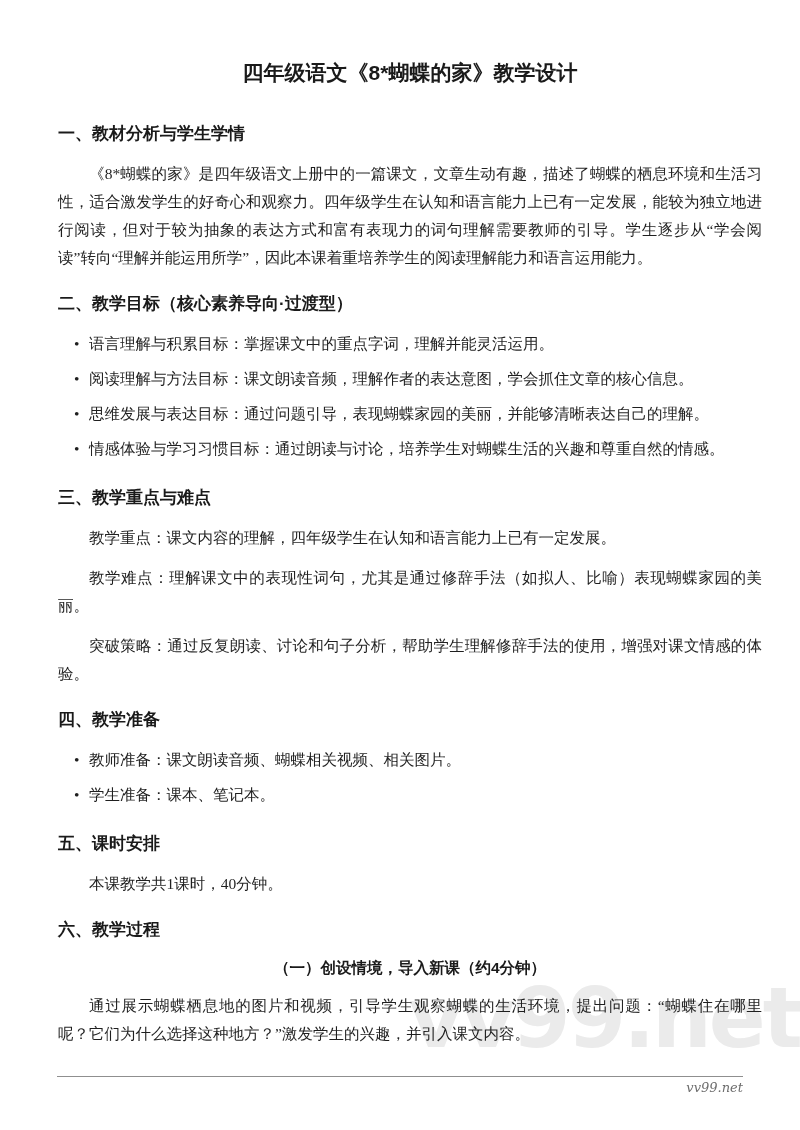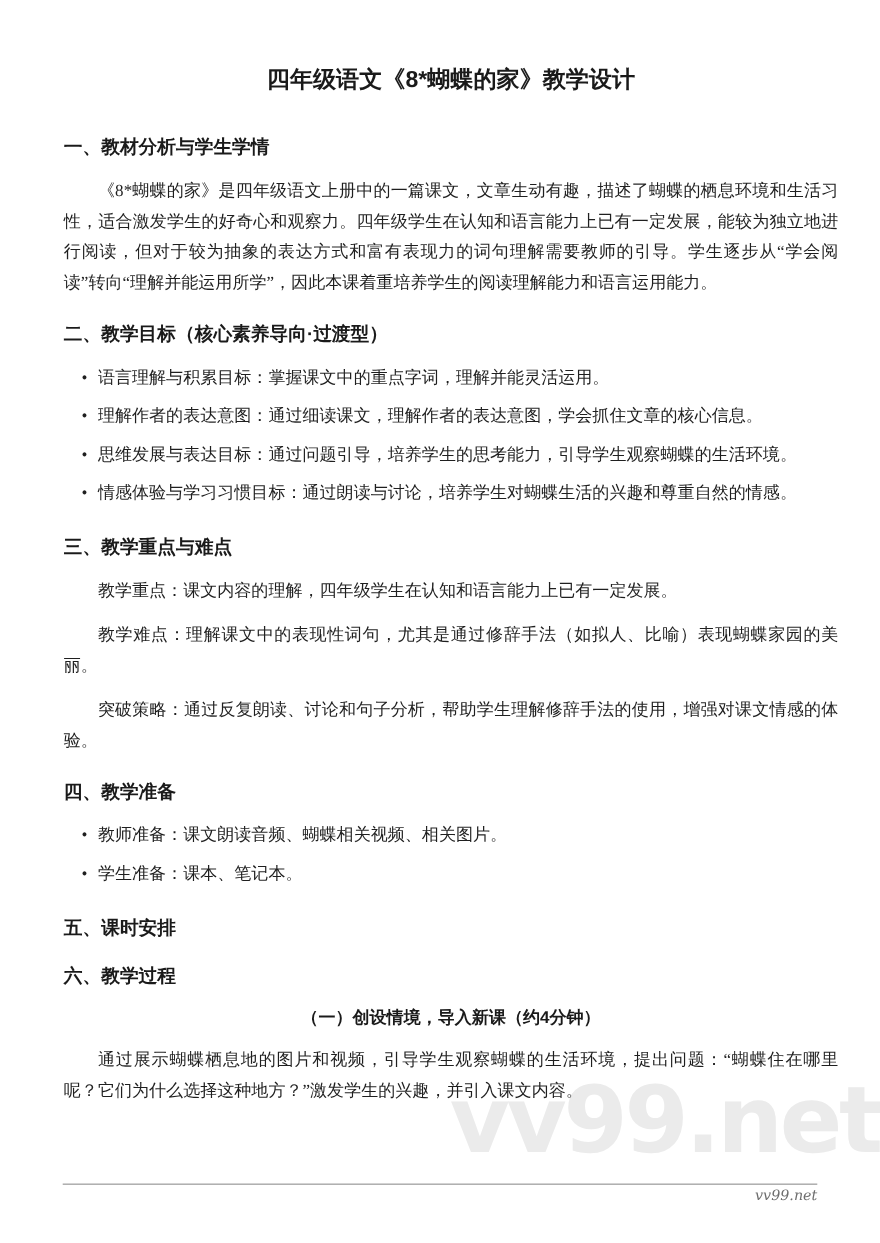--- a/index.html
+++ b/index.html
@@ -117,37 +117,38 @@
   <div class="content">
 
     <h1 class="doc-title">四年级语文《8*蝴蝶的家》教学设计</h1>
 
     <h2 class="sec-heading">一、教材分析与学生学情</h2>
     <p class="body-para">《8*蝴蝶的家》是四年级语文上册中的一篇课文，文章生动有趣，描述了蝴蝶的栖息环境和生活习性，适合激发学生的好奇心和观察力。四年级学生在认知和语言能力上已有一定发展，能较为独立地进行阅读，但对于较为抽象的表达方式和富有表现力的词句理解需要教师的引导。学生逐步从“学会阅读”转向“理解并能运用所学”，因此本课着重培养学生的阅读理解能力和语言运用能力。</p>
 
     <h2 class="sec-heading tight">二、教学目标（核心素养导向·过渡型）</h2>
     <ul class="bullet-list">
       <li>语言理解与积累目标：掌握课文中的重点字词，理解并能灵活运用。</li>
-      <li>理解作者的表达意图：通过细读课文，理解作者的表达意图，学会抓住文章的核心信息。</li>
-      <li>思维发展与表达目标：通过问题引导，培养学生的思考能力，引导学生观察蝴蝶的生活环境。</li>
+      <li>阅读理解与方法目标：课文朗读音频，理解作者的表达意图，学会抓住文章的核心信息。</li>
+      <li>思维发展与表达目标：通过问题引导，表现蝴蝶家园的美丽，并能够清晰表达自己的理解。</li>
       <li>情感体验与学习习惯目标：通过朗读与讨论，培养学生对蝴蝶生活的兴趣和尊重自然的情感。</li>
     </ul>
 
     <h2 class="sec-heading">三、教学重点与难点</h2>
     <p class="body-para">教学重点：课文内容的理解，四年级学生在认知和语言能力上已有一定发展。</p>
     <p class="body-para">教学难点：理解课文中的表现性词句，尤其是通过修辞手法（如拟人、比喻）表现蝴蝶家园的美丽。</p>
     <p class="body-para">突破策略：通过反复朗读、讨论和句子分析，帮助学生理解修辞手法的使用，增强对课文情感的体验。</p>
 
     <h2 class="sec-heading tight">四、教学准备</h2>
     <ul class="bullet-list">
       <li>教师准备：课文朗读音频、蝴蝶相关视频、相关图片。</li>
       <li>学生准备：课本、笔记本。</li>
     </ul>
 
     <h2 class="sec-heading">五、课时安排</h2>
+    <p class="body-para">本课教学共1课时，40分钟。</p>
 
     <h2 class="sec-heading">六、教学过程</h2>
     <h3 class="sub-heading">（一）创设情境，导入新课（约4分钟）</h3>
     <p class="body-para">通过展示蝴蝶栖息地的图片和视频，引导学生观察蝴蝶的生活环境，提出问题：“蝴蝶住在哪里呢？它们为什么选择这种地方？”激发学生的兴趣，并引入课文内容。</p>
 
   </div>
 
   <div class="footer">
     <span class="footer-site">vv99.net</span>
   </div>

